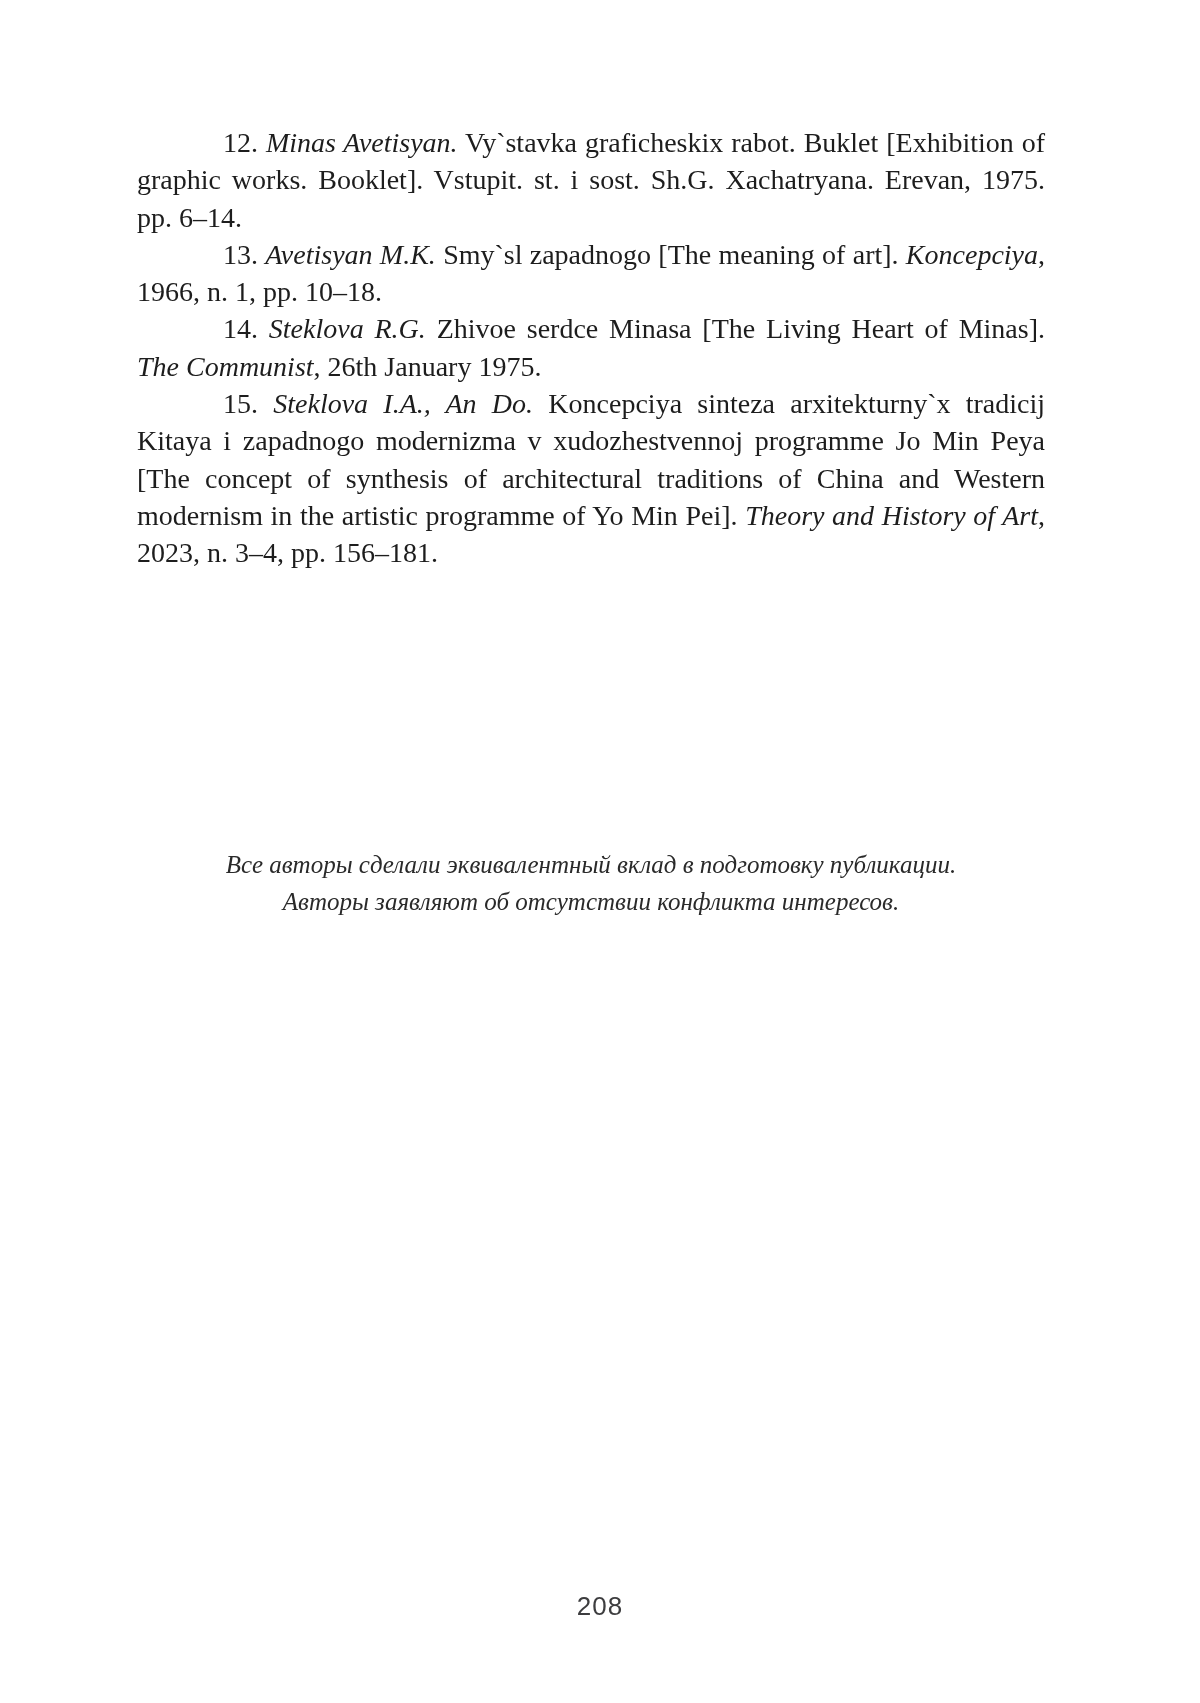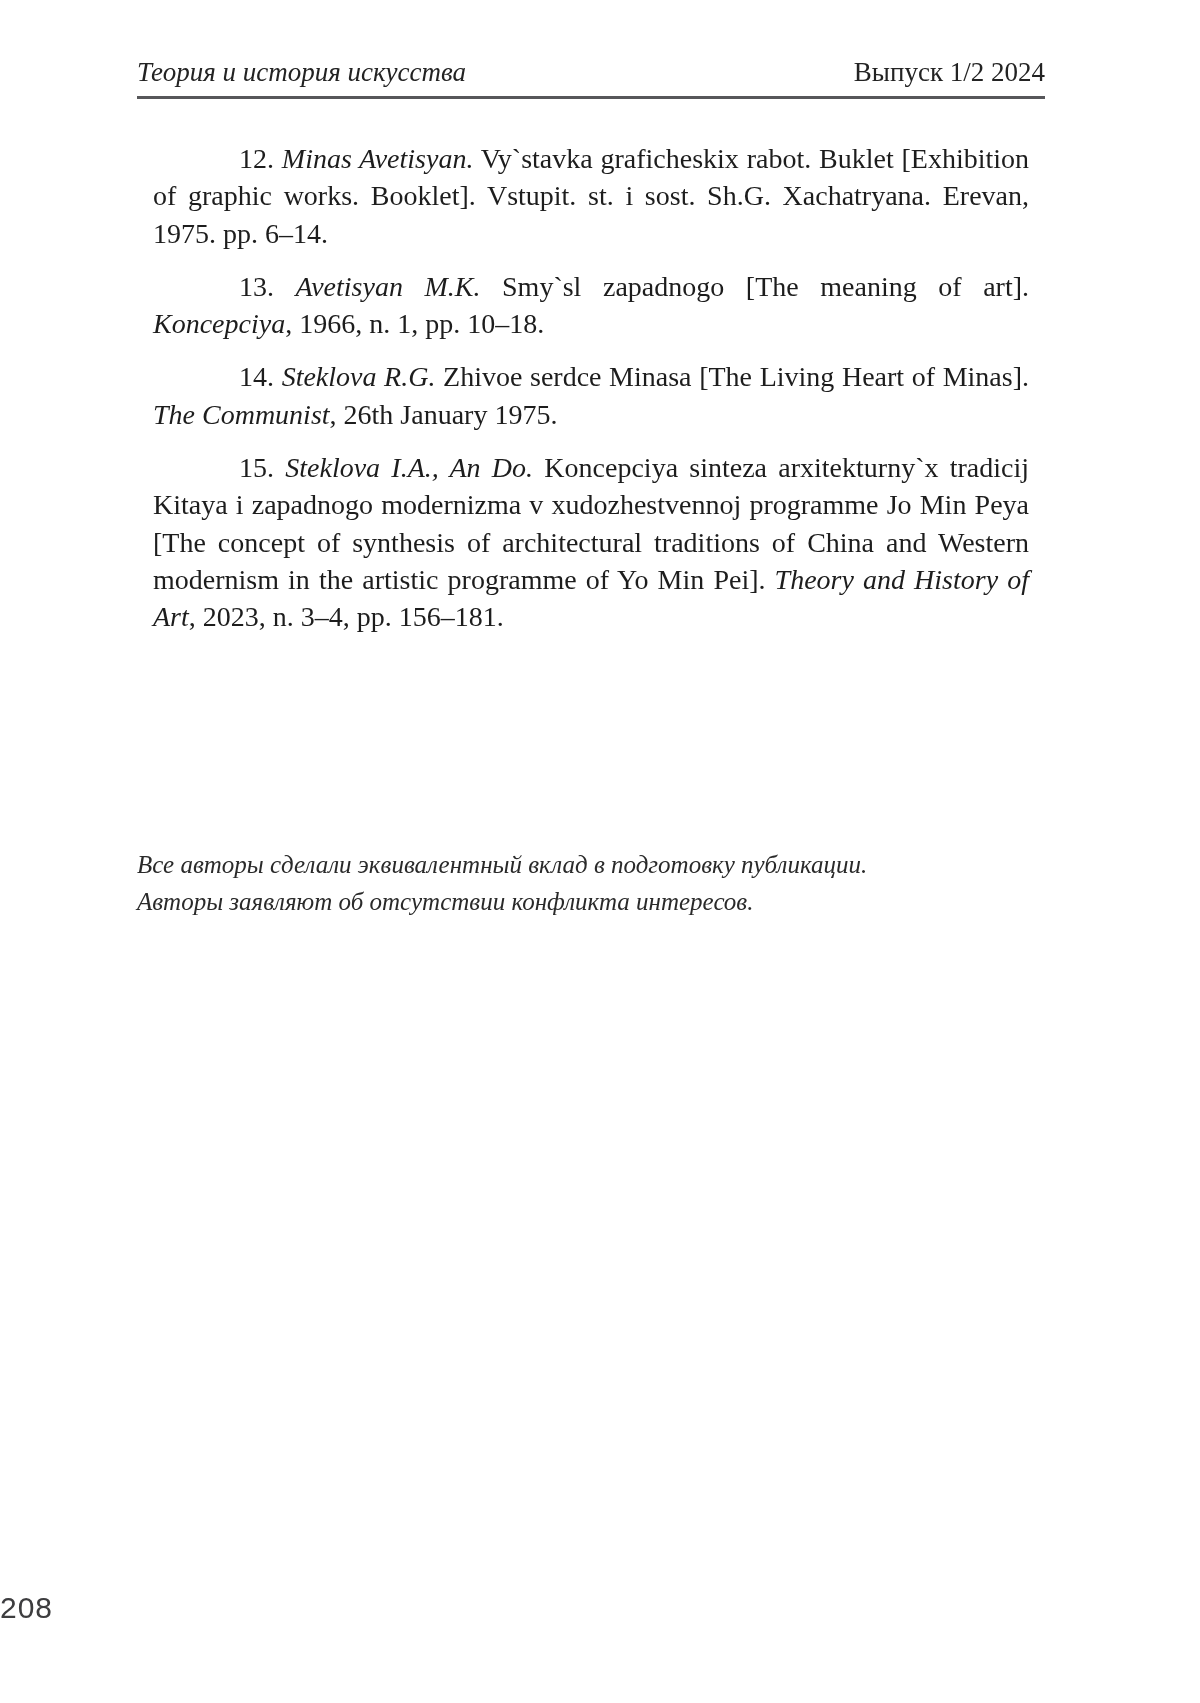--- a/index.html
+++ b/index.html
@@ -35,55 +35,52 @@
     position: absolute;
     left: 137px;
     width: 908px;
     top: 124px;
     font-size: 28px;
     line-height: 37.3px;
     text-align: justify;
     color: #1d1d1d;
   }
   .refs p {
-    margin: 16px;
+    margin: 0;
     padding: 0;
     text-indent: 86px;
   }
   .credits {
     position: absolute;
     left: 137px;
     width: 908px;
     top: 846px;
-    text-align: left;
+    text-align: center;
     font-style: italic;
     font-size: 25px;
     line-height: 37px;
     color: #2a2a2a;
   }
   .pagenum {
     position: absolute;
     left: 0;
     top: 1591px;
     width: 1200px;
+    text-align: center;
     font-family: "Liberation Sans", sans-serif;
-    font-size: 30px;
+    font-size: 26px;
     letter-spacing: 1px;
     color: #3d3d3f;
   }
 </style>
 </head>
 <body>
 
 <div class="page">
 
-  <div class="header">
-    <span class="h-left">Теория и история искусства</span>
-    <span class="h-right">Выпуск 1/2 2024</span>
-  </div>
 
   <div class="refs">
       <p><span>12. </span><i>Minas Avetisyan.</i><span> Vy`stavka graficheskix rabot. Buklet [Exhibition of graphic works. Booklet]. Vstupit. st. i sost. Sh.G. Xachatryana. Erevan, 1975. pp. 6–14.</span></p>
       <p><span>13. </span><i>Avetisyan M.K.</i><span> Smy`sl zapadnogo [The meaning of art]. </span><i>Koncepciya</i><span>, 1966, n. 1, pp. 10–18.</span></p>
       <p><span>14. </span><i>Steklova R.G.</i><span> Zhivoe serdce Minasa [The Living Heart of Minas]. </span><i>The Communist</i><span>, 26th January 1975.</span></p>
       <p><span>15. </span><i>Steklova I.A., An Do.</i><span> Koncepciya sinteza arxitekturny`x tradicij Kitaya i zapadnogo modernizma v xudozhestvennoj programme Jo Min Peya [The concept of synthesis of architectural traditions of China and Western modernism in the artistic programme of Yo Min Pei]. </span><i>Theory and History of Art</i><span>, 2023, n. 3–4, pp. 156–181.</span></p>
     </div>
 
   <div class="credits">
     <div>Все авторы сделали эквивалентный вклад в подготовку публикации.</div>

